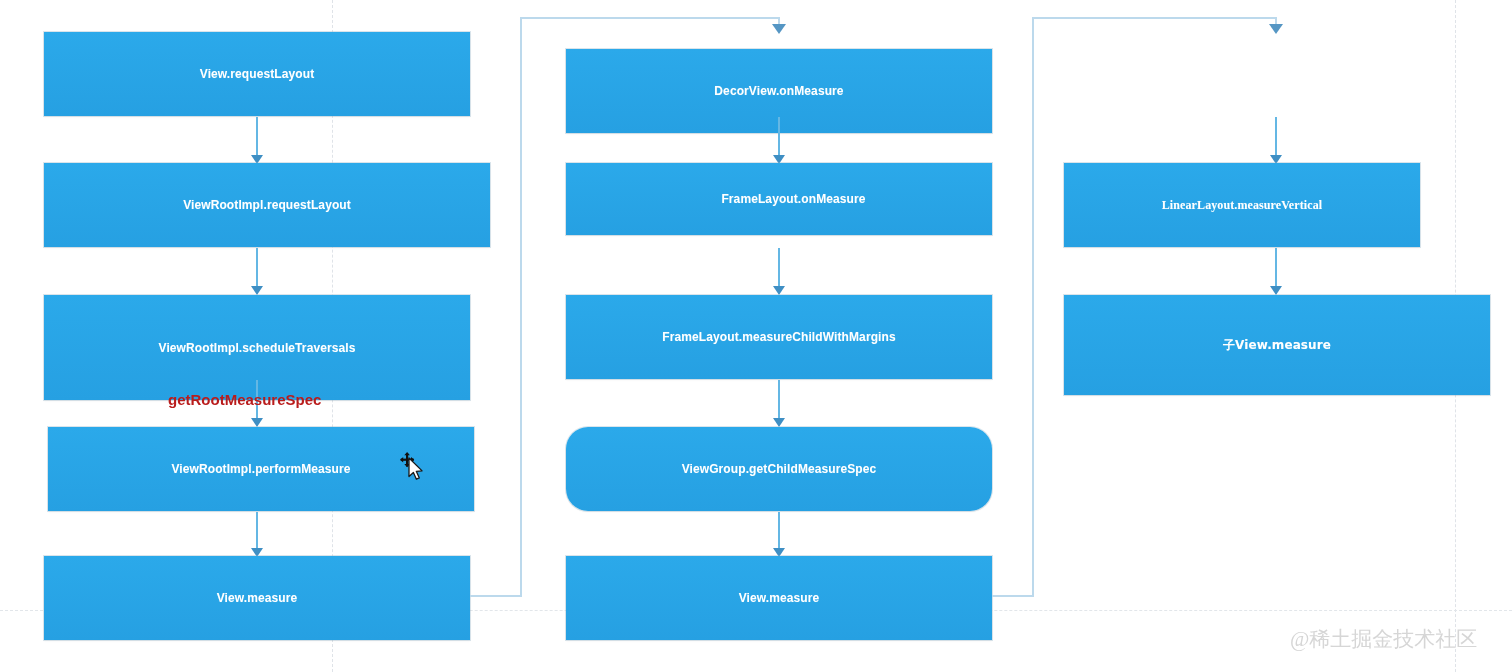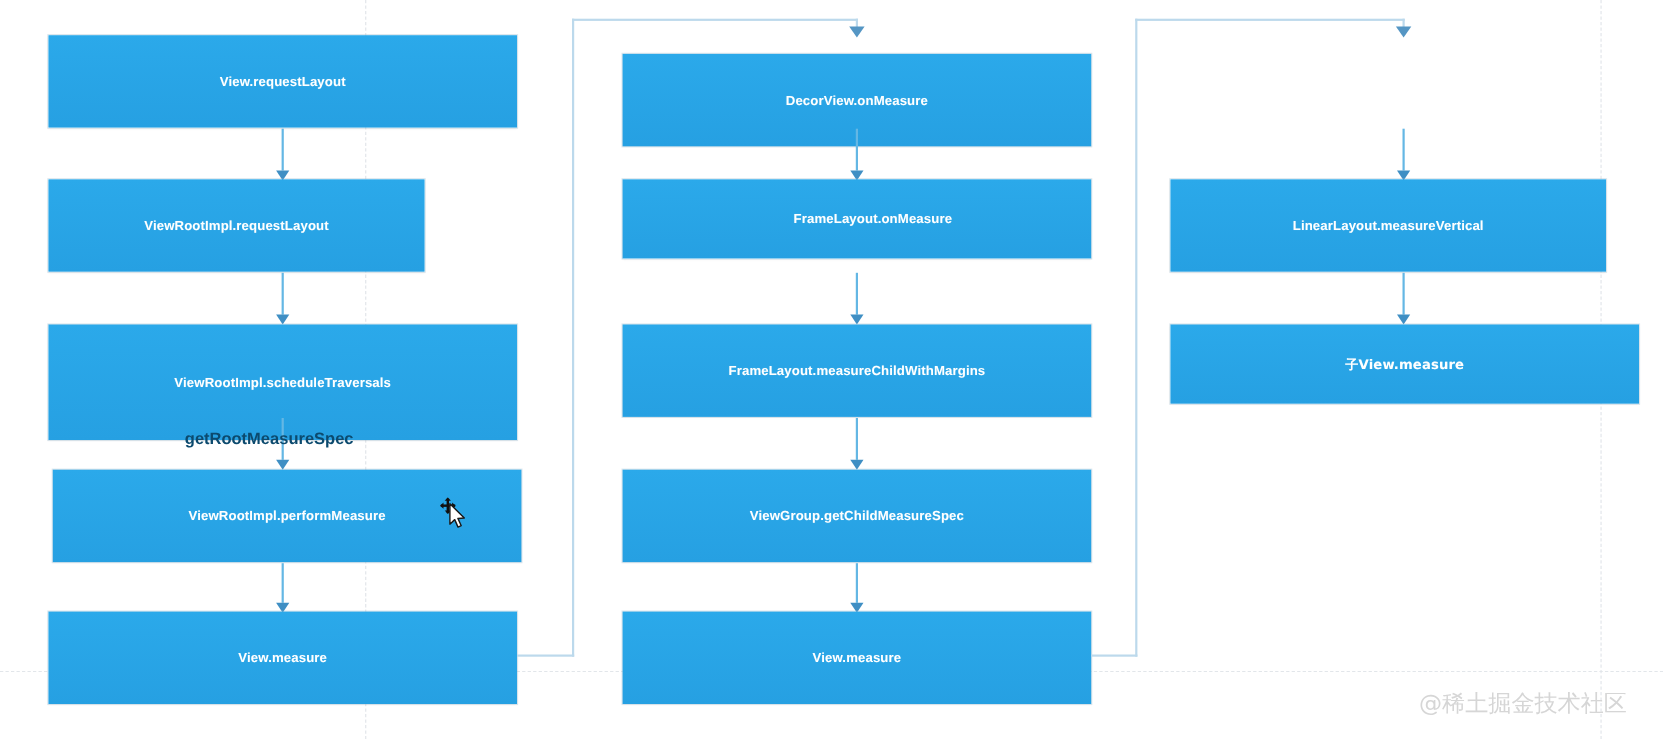--- a/index.html
+++ b/index.html
@@ -84,21 +84,21 @@
     position: absolute;
     width: 0; height: 0;
     border-left: 7px solid transparent;
     border-right: 7px solid transparent;
     border-top: 10px solid #5596c4;
   }
 
   
   .edge-label {
     position: absolute;
-    color: #0c4a6e;
+    color: #b91c1c;
     font-size: 15px;
     font-weight: bold;
     white-space: nowrap;
   }
 
   
   .watermark {
     position: absolute;
     color: #d6d6d6;
     font-size: 21px;
@@ -120,21 +120,21 @@
 <div id="stage">
 
   <div class="guide-v" style="left:332px;"></div>
   <div class="guide-v" style="left:1455px;"></div>
   <div class="guide-h" style="top:610px;"></div>
 
   <div class="node" style="left:44px; top:32px; width:426px; height:84px;">View.requestLayout</div>
 
   <div class="arrow" style="left:256px; top:117px; height:38px;"></div>
 
-  <div class="node" style="left:44px; top:163px; width:342px; height:84px;">ViewRootImpl.requestLayout</div>
+  <div class="node" style="left:44px; top:163px; width:446px; height:84px;">ViewRootImpl.requestLayout</div>
 
   <div class="arrow" style="left:256px; top:248px; height:38px;"></div>
 
   <div class="node" style="left:44px; top:295px; width:426px; height:105px;">ViewRootImpl.scheduleTraversals</div>
 
   <div class="arrow" style="left:256px; top:380px; height:38px;"></div>
 
   <div class="edge-label" style="left:168px; top:391px;">getRootMeasureSpec</div>
 
   <div class="node" style="left:48px; top:427px; width:426px; height:84px;">ViewRootImpl.performMeasure</div>
@@ -154,42 +154,42 @@
   <div class="arrow" style="left:778px; top:117px; height:38px;"></div>
 
   <div class="node" style="left:566px; top:163px; width:426px; height:72px;padding-left:29px;">FrameLayout.onMeasure</div>
 
   <div class="arrow" style="left:778px; top:248px; height:38px;"></div>
 
   <div class="node" style="left:566px; top:295px; width:426px; height:84px;">FrameLayout.measureChildWithMargins</div>
 
   <div class="arrow" style="left:778px; top:380px; height:38px;"></div>
 
-  <div class="node" style="left:566px; top:427px; width:426px; height:84px;">ViewGroup.getChildMeasureSpec</div>
+  <div class="node" style="left:566px; top:427px; width:426px; height:84px;border-radius:22px;">ViewGroup.getChildMeasureSpec</div>
 
   <div class="arrow" style="left:778px; top:512px; height:36px;"></div>
 
   <div class="node" style="left:566px; top:556px; width:426px; height:84px;">View.measure</div>
 
   <div class="seg h" style="left:992px; top:595px; width:42px;"></div>
   <div class="seg v" style="left:1032px; top:17px; height:580px;"></div>
   <div class="seg h" style="left:1032px; top:17px; width:245px;"></div>
   <div class="seg v" style="left:1275px; top:17px; height:12px;"></div>
   <div class="seg-head" style="left:1269px; top:24px;"></div>
 
 
   <div class="arrow" style="left:1275px; top:117px; height:38px;"></div>
 
-  <div class="node" style="left:1064px; top:163px; width:396px; height:84px;">LinearLayout.measureVertical</div>
+  <div class="node" style="left:1064px; top:163px; width:356px; height:84px;font-family:Liberation Serif, serif;">LinearLayout.measureVertical</div>
 
   <div class="arrow" style="left:1275px; top:248px; height:38px;"></div>
 
-  <div class="node cjk" style="left:1064px; top:295px; width:426px; height:72px;">子View.measure</div>
-
-  <div class="watermark" style="left:1290px; top:625px;">@稀土掘金技术社区</div>
+  <div class="node cjk" style="left:1064px; top:295px; width:426px; height:100px;">子View.measure</div>
+
+  <div class="watermark" style="left:1290px; top:625px;font-family:Liberation Serif, serif;">@稀土掘金技术社区</div>
 
   <div class="cursor" style="left: 400px; top: 452px;">
     <svg width="34" height="34" viewBox="0 0 34 34" xmlns="http://www.w3.org/2000/svg">
 
       <g fill="#111111">
         <rect x="6" y="1.5" width="2.2" height="13"></rect>
         <rect x="0.8" y="6.6" width="13" height="2.2"></rect>
         <polygon points="7.1,0 4.3,3.2 9.9,3.2"></polygon>
         <polygon points="7.1,15.2 4.3,12 9.9,12"></polygon>
         <polygon points="0,7.7 3.2,4.9 3.2,10.5"></polygon>

